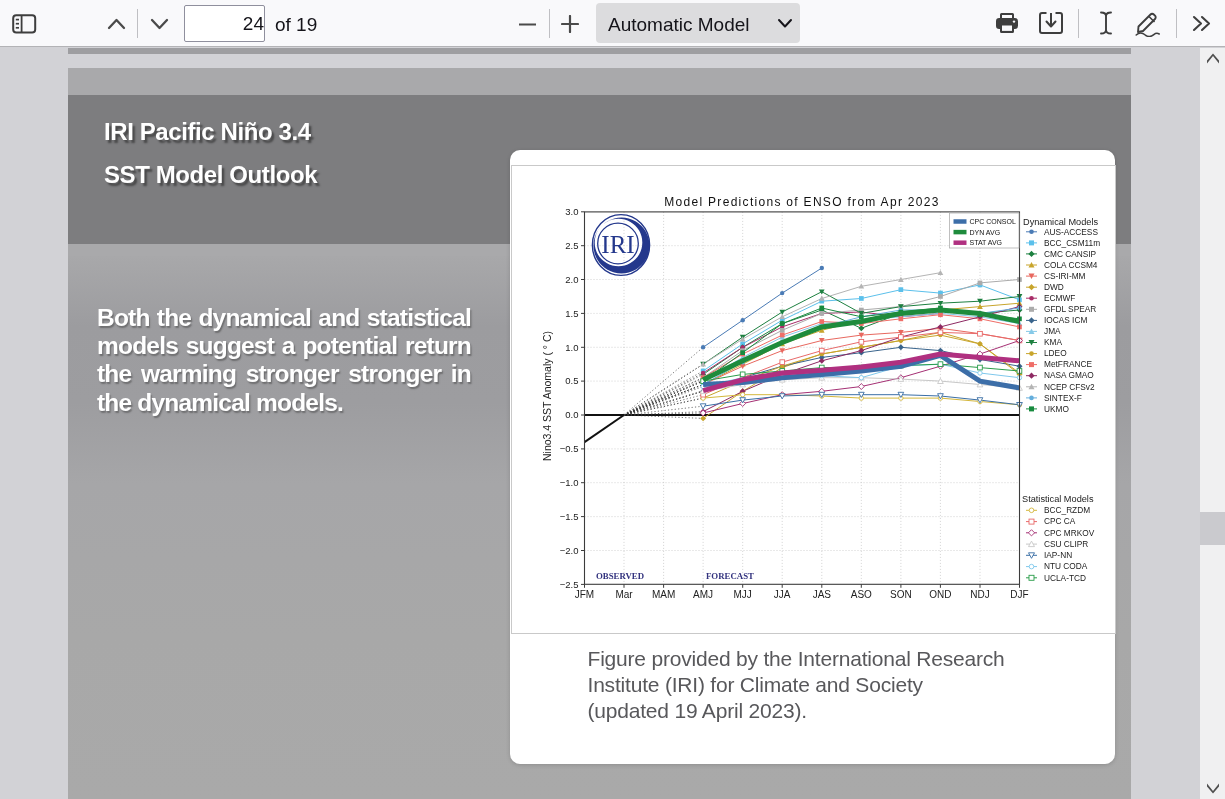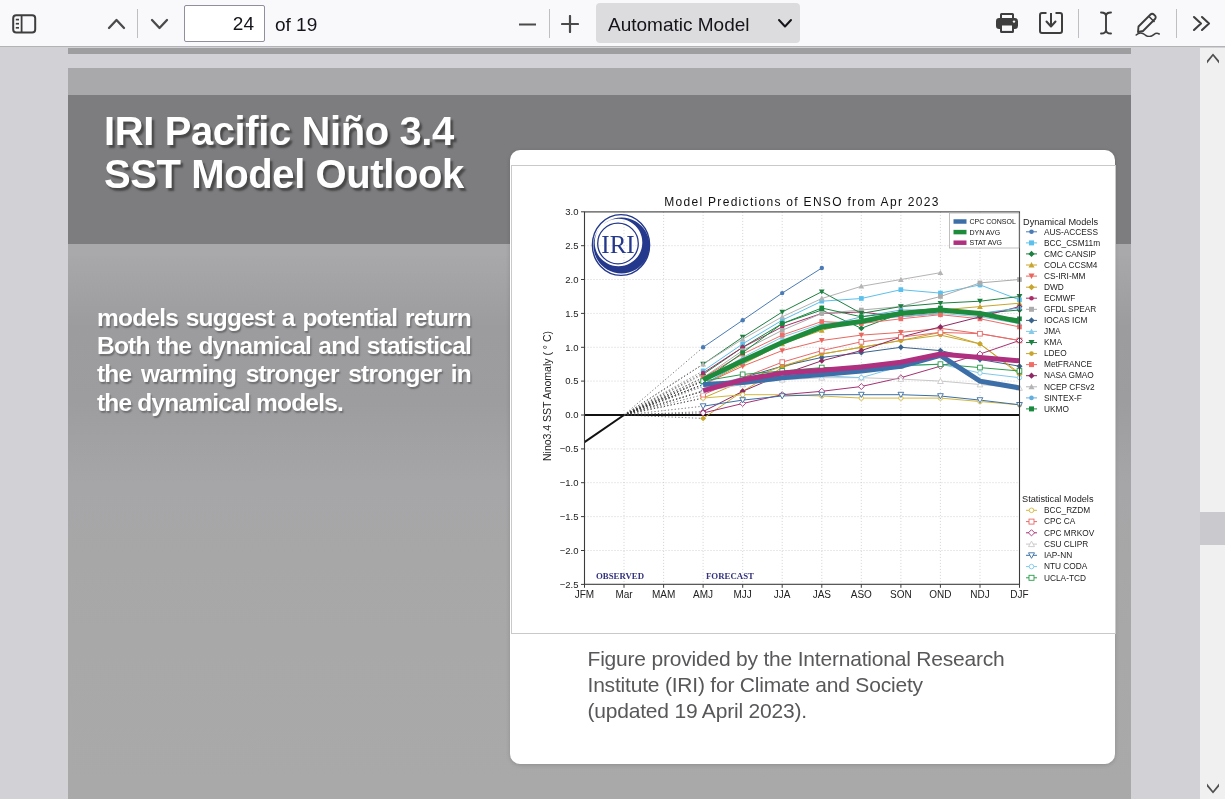--- a/index.html
+++ b/index.html
@@ -2,30 +2,30 @@
 <html><head><meta charset="utf-8">
 <style>
 *{margin:0;padding:0;box-sizing:border-box}
 html,body{width:1225px;height:799px;overflow:hidden;font-family:"Liberation Sans",sans-serif}
 body{position:relative;background:#d2d2d6}
 .abs{position:absolute}
 
 #toolbar{left:0;top:0;width:1225px;height:47px;background:#f9f9fb;border-bottom:1px solid #b3b3b6}
 .tsep{position:absolute;top:9px;width:1px;height:29px;background:#bfbfc3}
 .ticon{position:absolute;color:#3e3e3e}
-#pageinput{position:absolute;left:184px;top:5px;width:81px;height:37px;background:#fff;border:1px solid #8f8f9d;border-radius:2px;font-size:19px;color:#15141a;text-align:right;padding-right:10px;line-height:36px}
+#pageinput{position:absolute;left:184px;top:5px;width:81px;height:37px;background:#fff;border:1px solid #8f8f9d;border-radius:2px;font-size:19px;color:#15141a;text-align:right;line-height:36px}
 .tlabel{position:absolute;font-size:19px;color:#15141a}
 #zoomsel{position:absolute;left:596px;top:3px;width:204px;height:40px;background:#dcdcde;border-radius:4px}
 
 #prevpage{left:68px;top:48px;width:1063px;height:5.5px;background:#9e9ea1}
 #slide{left:68px;top:67.5px;width:1063px;height:731.5px;background:#a9a9ab}
 #titleband{left:0;top:27px;width:1063px;height:149.5px;background:#7d7d7f}
 #strip2{left:0;top:176.5px;width:1063px;height:12px;background:#a9a9ab}
 #bodyband{left:0;top:188.5px;width:1063px;height:543px;background:linear-gradient(180deg,#a8a8aa 0%,#9c9c9f 13%,#9d9da0 27%,#a6a6a8 42%,#a8a8a8 70%,#a9a9a9 100%)}
-#heading{left:36px;top:42.4px;font-size:40px;font-weight:bold;color:#fff;line-height:43px;letter-spacing:-0.4px;text-shadow:2.5px 2.5px 2px rgba(30,30,30,0.55)}
+#heading{left:36px;top:42.4px;font-size:24px;font-weight:bold;color:#fff;line-height:43px;letter-spacing:-0.4px;text-shadow:2.5px 2.5px 2px rgba(30,30,30,0.55)}
 #para{left:29px;top:236px;width:374px;font-size:24.5px;font-weight:bold;color:#fff;line-height:28.4px;letter-spacing:-0.8px;text-shadow:1.2px 1.5px 1.5px rgba(50,50,50,0.45)}
 #para .j{text-align:justify;text-align-last:justify}
 #card{left:441.5px;top:82.5px;width:605.5px;height:614px;background:#fff;border-radius:10px;box-shadow:0 1px 4px rgba(0,0,0,0.16)}
 #caption{left:519.5px;top:578.3px;font-size:21px;font-weight:normal;color:#58585b;line-height:26px;letter-spacing:-0.2px}
 
 #sbar{left:1200px;top:48px;width:25px;height:751px;background:#f0f0f1}
 #sthumb{left:1200px;top:512px;width:25px;height:33px;background:#cacace}
 </style></head>
 <body>
 <div id="toolbar" class="abs">
@@ -92,22 +92,22 @@
     <path d="M3 2 L10 8.5 L3 15 M11 2 L18 8.5 L11 15" fill="none" stroke="#3e3e3e" stroke-width="2.1" stroke-linecap="round" stroke-linejoin="round"></path>
   </svg>
 </div>
 <div id="prevpage" class="abs"></div>
 <div id="slide" class="abs">
   <div id="titleband" class="abs"></div>
   <div id="strip2" class="abs"></div>
   <div id="bodyband" class="abs"></div>
   <div id="heading" class="abs">IRI Pacific Niño 3.4<br>SST Model Outlook</div>
   <div id="para" class="abs">
+      <div class="j">Both the dynamical and statistical</div>
       <div class="j">models suggest a potential return</div>
-      <div class="j">Both the dynamical and statistical</div>
       <div class="j">the warming stronger stronger in</div>
       <div>the dynamical models.</div>
     </div>
   <div id="card" class="abs"></div>
   <div id="caption" class="abs">Figure provided by the International Research<br>Institute (IRI) for Climate and Society<br>(updated 19 April 2023).</div>
 </div>
 <svg width="605" height="469" viewBox="0 0 605 469" style="position:absolute;left:511.0px;top:164.5px">
 <rect x="0.5" y="0.5" width="604" height="468" fill="#ffffff" stroke="#c9c9c9" stroke-width="1"></rect>
 <line x1="73.5" y1="80.7" x2="508.5" y2="80.7" stroke="#c0c0c0" stroke-width="0.7" stroke-dasharray="1,2"></line>
 <line x1="73.5" y1="114.5" x2="508.5" y2="114.5" stroke="#c0c0c0" stroke-width="0.7" stroke-dasharray="1,2"></line>

